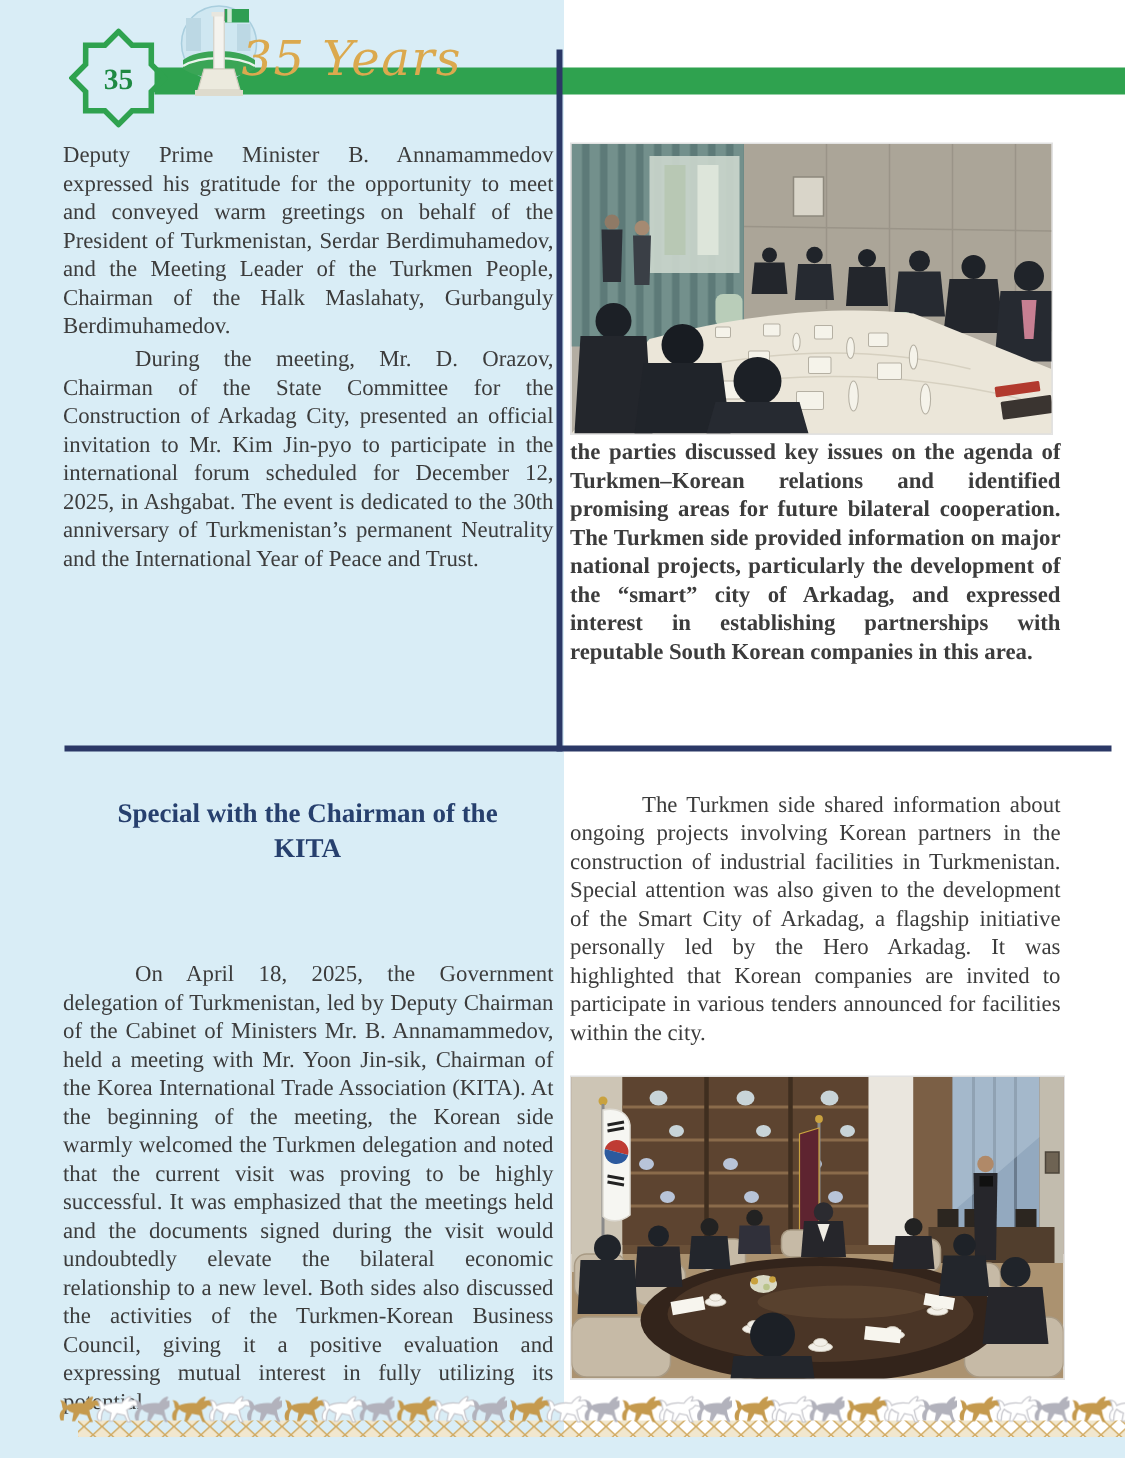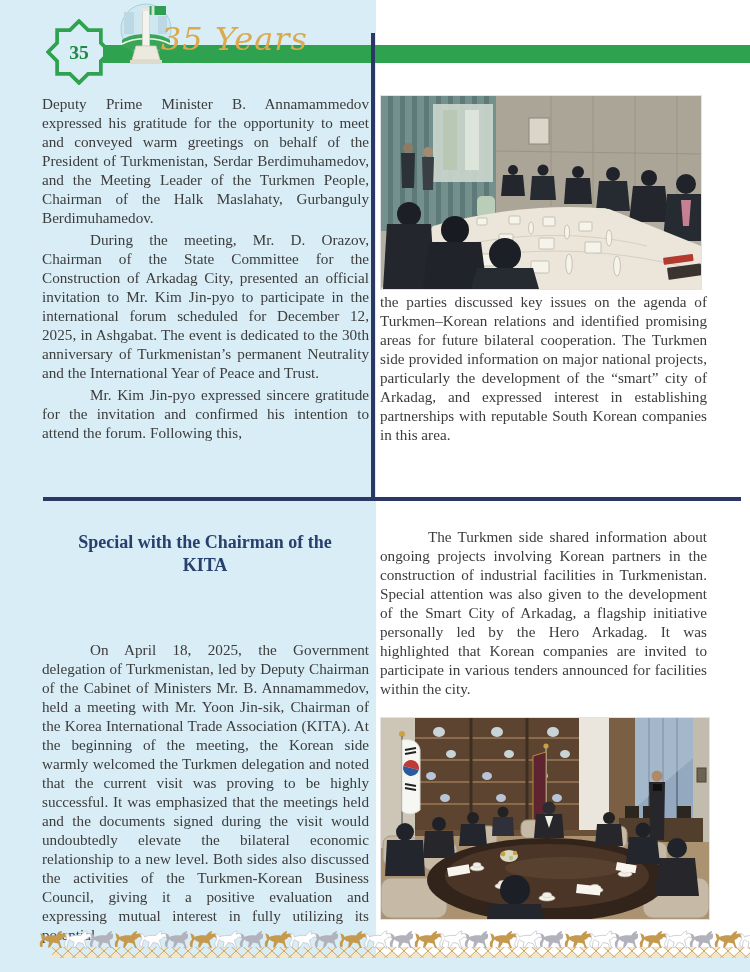--- a/index.html
+++ b/index.html
@@ -15,21 +15,21 @@
   .logo{position:absolute;left:118px;top:2px;width:58px;height:64px;}
   .anniv{position:absolute;left:161px;top:20px;font-family:"DejaVu Serif",serif;font-style:italic;
     font-size:32px;color:#dba94e;letter-spacing:1px;white-space:nowrap;}
   .v-divider{position:absolute;left:371px;top:33px;width:4px;height:468px;background:#2b3866;}
   .h-divider{position:absolute;left:43px;top:497px;width:698px;height:4px;background:#2b3866;}
 
   .col{position:absolute;font-size:15.2px;line-height:19px;text-align:justify;}
   .col p{margin:0 0 3px 0;}
   .col p.indent{text-indent:48px;}
   .col-left-top{left:42px;top:94px;width:327px;}
-  .col-right-top{left:380px;top:292px;width:327px;}
+  .col-right-top{left:380px;top:292px;width:327px;font-weight:bold;}
   .col-left-bottom{left:42px;top:640px;width:327px;}
   .col-right-bottom{left:380px;top:527px;width:327px;}
 
   .heading{position:absolute;left:55px;top:531px;width:300px;text-align:center;
     font-size:18px;line-height:23px;font-weight:bold;color:#27406e;}
 
   .photo{position:absolute;border:1px solid #e2e2e2;}
   .photo1{left:380px;top:95px;width:320px;height:193px;}
   .photo2{left:380px;top:717px;width:328px;height:201px;}
   .photo svg{display:block;width:100%;height:100%;}
@@ -66,21 +66,20 @@
 </svg>
 
 <div class="anniv">35 Years</div>
 
 <div class="v-divider"></div>
 <div class="h-divider"></div>
 
 <div class="col col-left-top">
   <p>Deputy Prime Minister B. Annamammedov expressed his gratitude for the opportunity to meet and conveyed warm greetings on behalf of the President of Turkmenistan, Serdar Berdimuhamedov, and the Meeting Leader of the Turkmen People, Chairman of the Halk Maslahaty, Gurbanguly Berdimuhamedov.</p>
   <p class="indent">During the meeting, Mr. D. Orazov, Chairman of the State Committee for the Construction of Arkadag City, presented an official invitation to Mr. Kim Jin-pyo to participate in the international forum scheduled for December 12, 2025, in Ashgabat. The event is dedicated to the 30th anniversary of Turkmenistan’s permanent Neutrality and the International Year of Peace and Trust.</p>
-  <p class="indent">Mr. Kim Jin-pyo expressed sincere gratitude for the invitation and confirmed his intention to attend the forum. Following this,</p>
 </div>
 
 <div class="photo photo1">
 <svg viewBox="0 0 320 193" preserveAspectRatio="none">
   <defs>
     <pattern id="blinds" width="12" height="12" patternUnits="userSpaceOnUse">
       <rect width="12" height="12" fill="#5d7a78"></rect>
       <rect width="7" height="12" fill="#73908c"></rect>
     </pattern>
   </defs>

